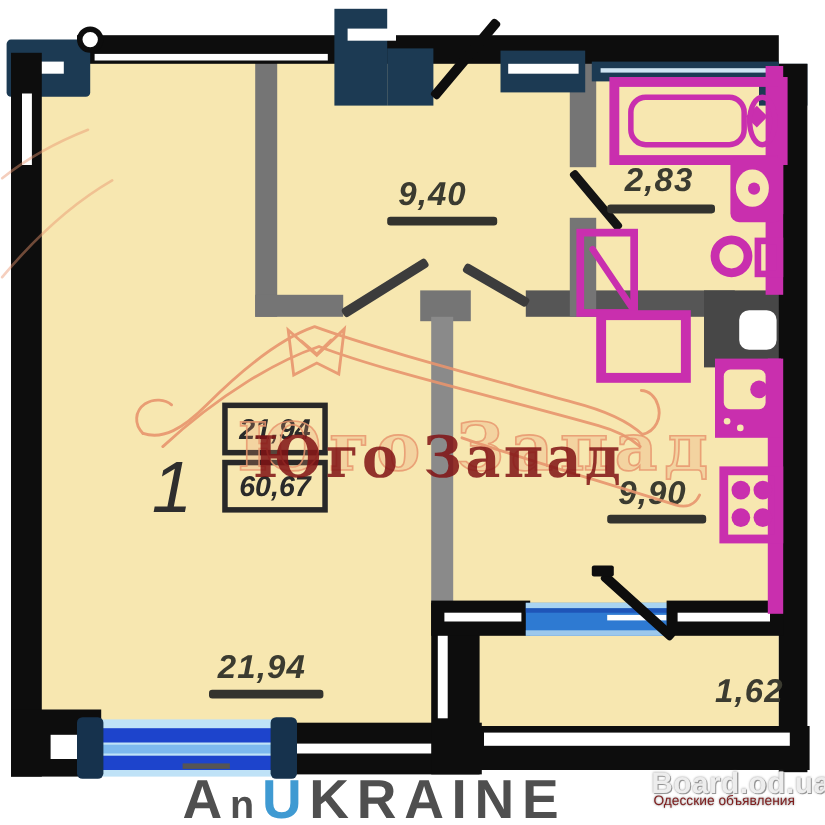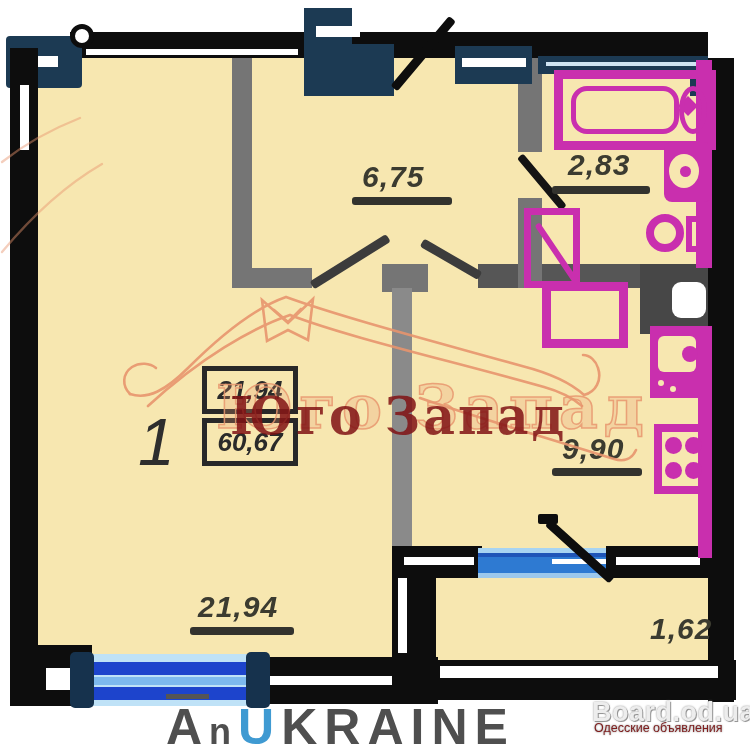--- a/index.html
+++ b/index.html
@@ -158,21 +158,21 @@
     <div class="abs cream" style="left:20px;top:60px;width:6px;height:6px;border-radius:50%;"></div>
   </div>
 
   <div class="abs z6" style="left:654px;top:424px;width:58px;height:70px;border:8px solid #c92fae;box-sizing:border-box;">
     <div class="abs mag" style="left:3px;top:5px;width:17px;height:17px;border-radius:50%;"></div>
     <div class="abs mag" style="left:23px;top:5px;width:17px;height:17px;border-radius:50%;"></div>
     <div class="abs mag" style="left:3px;top:30px;width:17px;height:17px;border-radius:50%;"></div>
     <div class="abs mag" style="left:23px;top:30px;width:17px;height:17px;border-radius:50%;"></div>
   </div>
 
-  <div class="arealbl z20" style="left:362px;top:160px;">6,75</div>
+  <div class="arealbl z20" style="left:362px;top:160px;">9,40</div>
   <div class="ul z20" style="left:352px;top:197px;width:100px;"></div>
 
   <div class="arealbl z20" style="left:568px;top:148px;">2,83</div>
   <div class="ul z20" style="left:552px;top:186px;width:98px;"></div>
 
   <div class="arealbl z20" style="left:562px;top:432px;">9,90</div>
   <div class="ul z20" style="left:552px;top:468px;width:90px;"></div>
 
   <div class="arealbl z20" style="left:198px;top:590px;">21,94</div>
   <div class="ul z20" style="left:190px;top:627px;width:104px;"></div>

